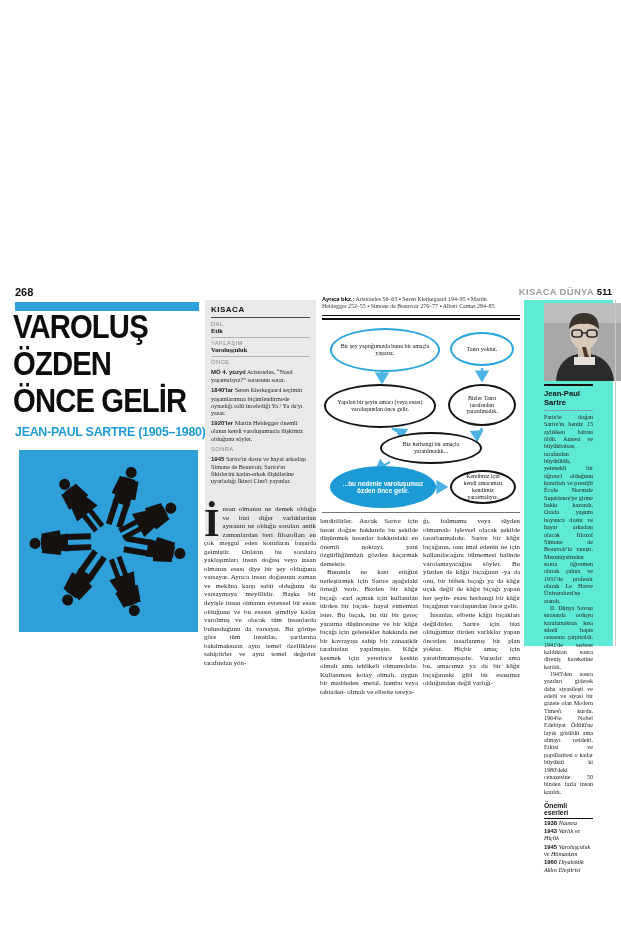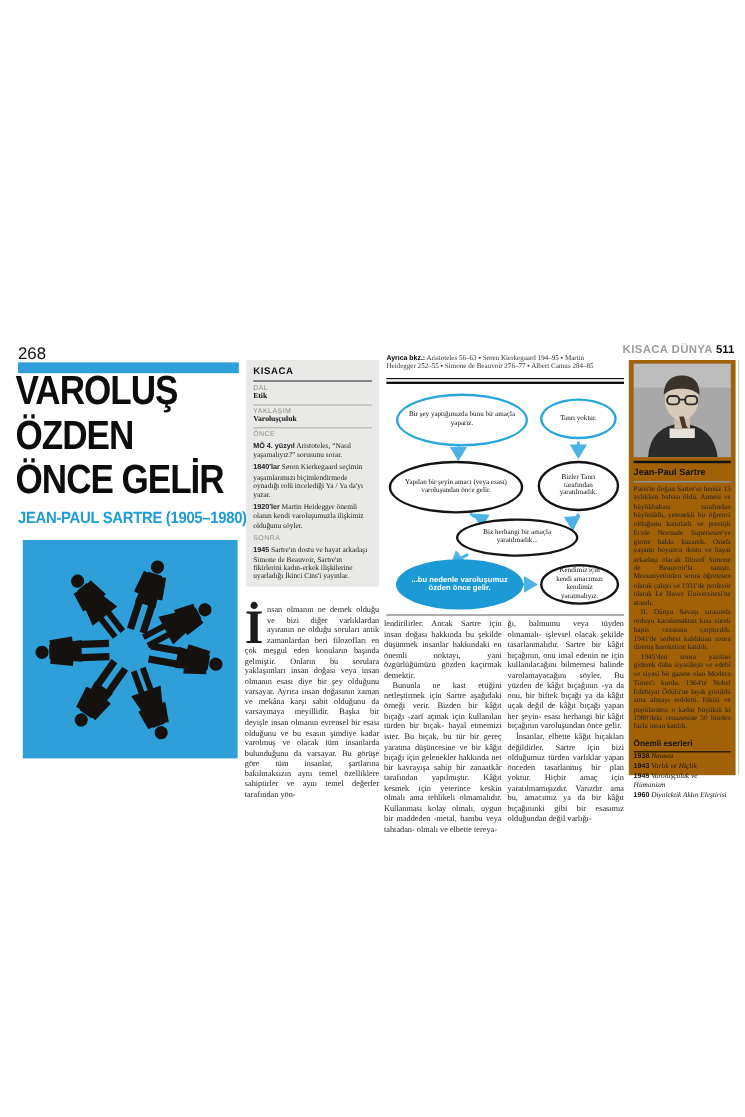--- a/index.html
+++ b/index.html
@@ -1,30 +1,30 @@
 <!DOCTYPE html>
 <html><head>
 <meta charset="utf-8">
 <style>
   html,body{margin:0;padding:0;background:#ffffff;}
   #stage{position:relative;width:621px;height:931px;background:#ffffff;overflow:hidden;
          font-family:"Liberation Sans",sans-serif;color:#111;}
   .abs{position:absolute;}
 
   
-  .pagenum{font-size:14px;font-weight:normal;letter-spacing:0;}
+  .pagenum{font-size:11px;font-weight:bold;letter-spacing:0;}
   #blue-bar{left:15px;top:302px;width:184px;height:9px;background:#2e9fd8;}
   #big-title{left:13px;top:308px;width:220px;font-weight:bold;font-size:34px;line-height:37px;
              letter-spacing:-1px;transform:scaleX(0.86);transform-origin:left top;color:#0d0d0d;}
   #subtitle{left:15px;top:424px;width:230px;font-weight:bold;font-size:13.5px;color:#1e9cd8;
             letter-spacing:-0.3px;transform:scaleX(0.92);transform-origin:left top;}
   #illustration{left:19px;top:450px;width:179px;height:182px;background:#2e9fd8;}
 
   
-  #kisaca{left:205px;top:300px;width:111px;height:189px;background:#e9e9e7;box-sizing:border-box;
+  #kisaca{left:205px;top:300px;width:111px;height:241px;background:#e9e9e7;box-sizing:border-box;
           padding:5px 6px;}
   #kisaca .head{font-size:8px;font-weight:bold;letter-spacing:0.5px;border-bottom:1.5px solid #444;
                 padding-bottom:3px;margin-bottom:3px;}
   #kisaca .lbl{font-size:5.8px;color:#8a8a8a;letter-spacing:0.4px;margin-top:2px;}
   #kisaca .val{font-size:6.4px;font-weight:bold;border-bottom:0.5px solid #b5b5b3;
                padding-bottom:3px;margin-bottom:1px;font-family:"Liberation Serif",serif;}
   #kisaca .item{font-size:6.2px;line-height:7.2px;font-family:"Liberation Serif",serif;
                 margin-top:3px;color:#222;}
   #kisaca .item b{font-family:"Liberation Sans",sans-serif;font-size:6px;}
 
@@ -53,22 +53,22 @@
           box-sizing:border-box;padding:4px 8px;background:#fff;color:#111;}
   .bubble.blue-line{border:2.5px solid #2aa6de;}
   .bubble.black-line{border:2.5px solid #141414;}
   .bubble.blue-fill{background:#1b9ad6;color:#fff;font-weight:bold;border:none;
                     font-family:"Liberation Sans",sans-serif;font-size:6.4px;line-height:7.4px;}
   #flow-arrows{position:absolute;left:0;top:0;width:198px;height:188px;pointer-events:none;}
 
   #mid-rule{left:322px;top:512px;width:198px;height:0;border-top:1px solid #777;}
 
   
-  #bio{left:524px;top:300px;width:89px;height:346px;background:#a16207;box-sizing:border-box;
-       padding:3px 4px;}
+  #bio{left:524px;top:300px;width:89px;height:346px;background:#5eead4;box-sizing:border-box;
+       padding:3px 20px;}
   #bio .photo{width:81px;height:78px;background:#9a9a9a;position:relative;overflow:hidden;}
   #bio .name{font-size:7.6px;font-weight:bold;border-top:2.5px solid #111;border-bottom:0.5px solid #7f9fb5;
              padding:3px 0 3px 0;margin-top:3px;}
   #bio .biotext{font-family:"Liberation Serif",serif;font-size:6.1px;line-height:7.35px;
                 text-align:justify;color:#222;margin-top:3px;}
   #bio .biotext p{margin:0;text-indent:6px;}
   #bio .biotext p.first{text-indent:0;}
   #bio .works-head{font-size:6.8px;font-weight:bold;margin-top:6px;border-bottom:1.5px solid #111;
                    padding-bottom:2px;}
   #bio .work{font-family:"Liberation Serif",serif;font-size:6.1px;line-height:7.3px;margin-top:1px;}

